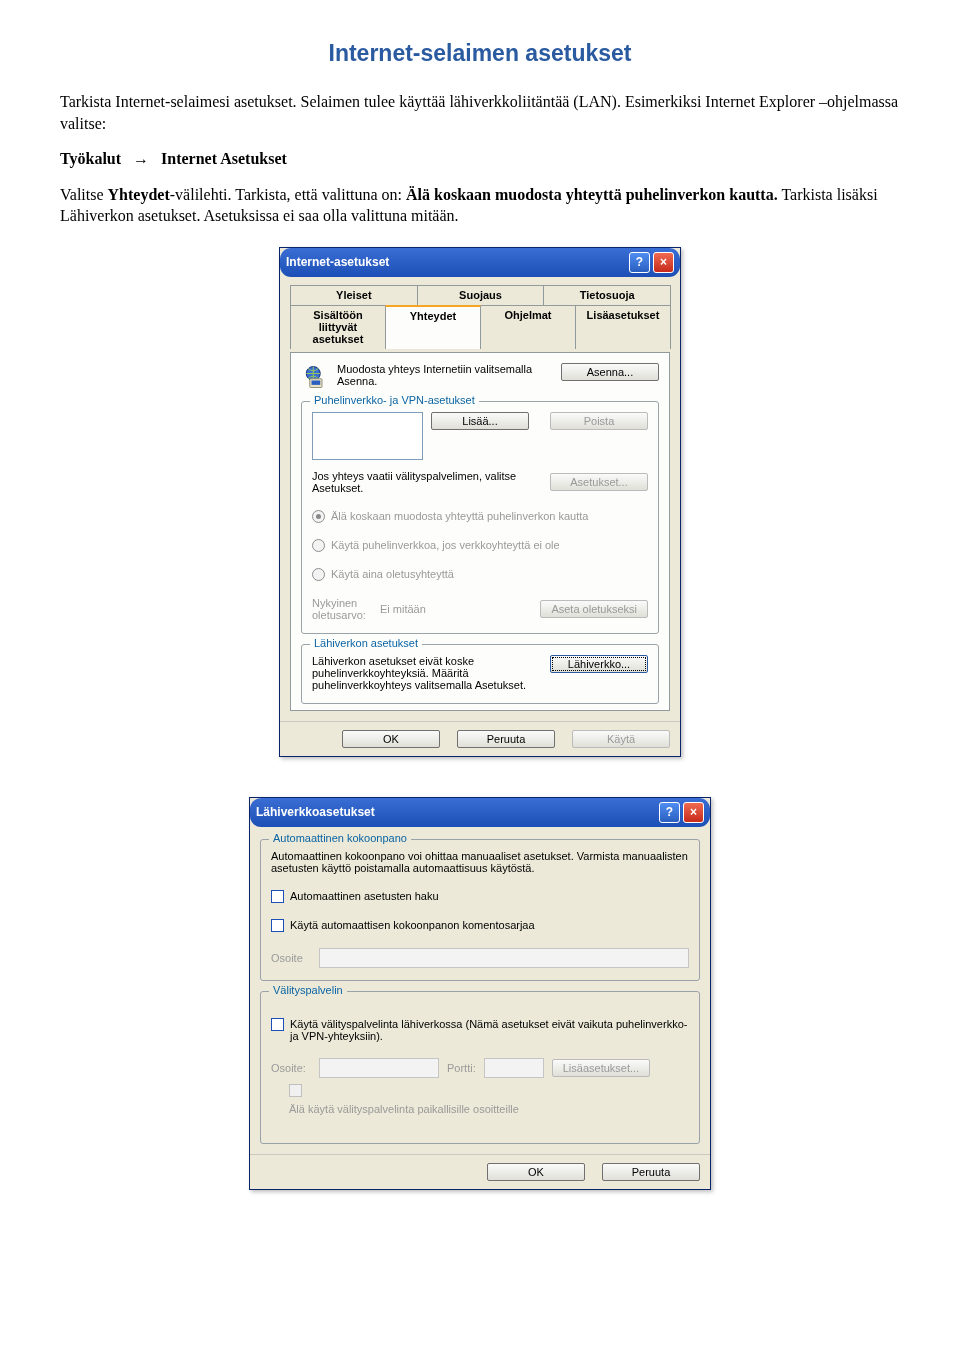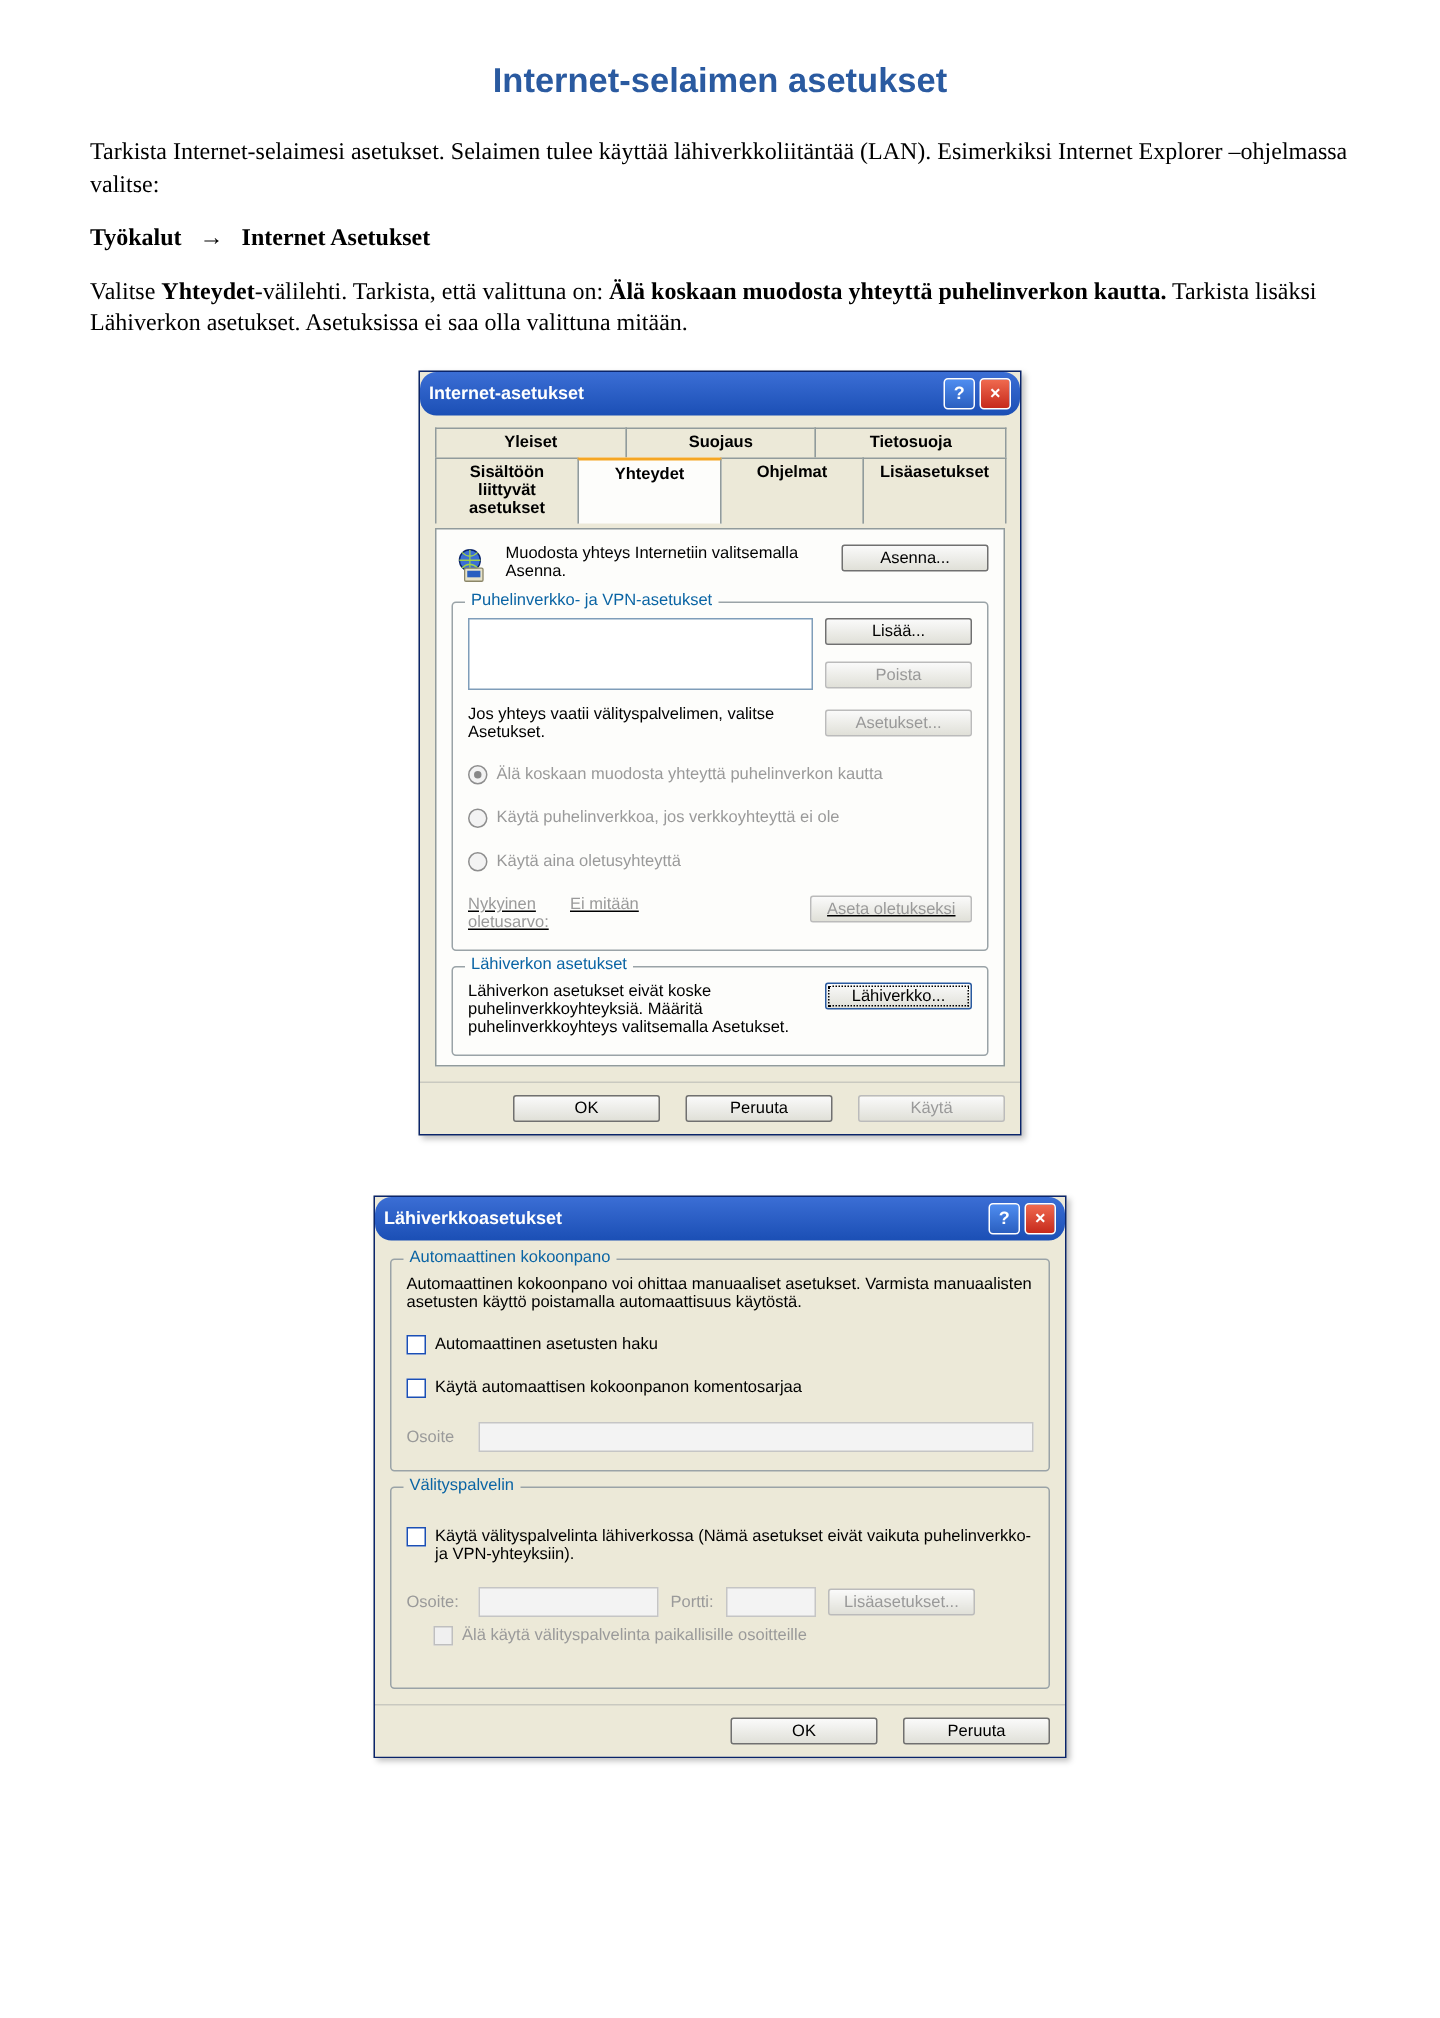--- a/index.html
+++ b/index.html
@@ -194,42 +194,42 @@
               </svg>
           </div>
           <div style="flex:1">Muodosta yhteys Internetiin valitsemalla Asenna.</div>
           <div class="btn">Asenna...</div>
         </div>
 
         <div class="group">
           <div class="legend">Puhelinverkko- ja VPN-asetukset</div>
           <div class="row">
             <div class="listbox inputwide"></div>
-            <div style="display:flex;flex-direction:column;gap:11px;">
+            <div style="display:flex;gap:21px;">
               <div class="btn">Lisää...</div>
               <div class="btn disabled">Poista</div>
             </div>
           </div>
           <div class="row" style="margin-top:10px;align-items:center;">
             <div style="flex:1">Jos yhteys vaatii välityspalvelimen, valitse Asetukset.</div>
             <div class="btn disabled">Asetukset...</div>
           </div>
           <div class="radio muted">
               <span class="circ sel"></span>
               <span>Älä koskaan muodosta yhteyttä puhelinverkon kautta</span>
             </div>
           <div class="radio muted">
               <span class="circ"></span>
               <span>Käytä puhelinverkkoa, jos verkkoyhteyttä ei ole</span>
             </div>
           <div class="radio muted">
               <span class="circ"></span>
               <span>Käytä aina oletusyhteyttä</span>
             </div>
-          <div class="row" style="align-items:flex-start;margin-top:4px;text-decoration:underline;">
+          <div class="row" style="align-items:center;margin-top:4px;">
             <div class="muted" style="width:60px">Nykyinen oletusarvo:</div>
             <div class="muted" style="flex:1">Ei mitään</div>
             <div class="btn disabled">Aseta oletukseksi</div>
           </div>
         </div>
 
         <div class="group">
           <div class="legend">Lähiverkon asetukset</div>
           <div class="row" style="align-items:flex-start;">
             <div style="flex:1">Lähiverkon asetukset eivät koske puhelinverkkoyhteyksiä. Määritä puhelinverkkoyhteys valitsemalla Asetukset.</div>
@@ -277,21 +277,21 @@
             <span class="box"></span>
             <span style="flex:1">Käytä välityspalvelinta lähiverkossa (Nämä asetukset eivät vaikuta puhelinverkko- ja VPN-yhteyksiin).</span>
           </div>
         <div class="row" style="align-items:center;margin-top:6px;gap:8px;">
           <div class="inline-label" style="width:40px">Osoite:</div>
           <div class="field" style="width:110px"></div>
           <div class="inline-label">Portti:</div>
           <div class="field" style="width:50px"></div>
           <div class="btn disabled">Lisäasetukset...</div>
         </div>
-        <div class="chk disabled" style="margin-top:6px;margin-left:18px;">
+        <div class="chk disabled" style="margin-top:6px;margin-left:18px;flex-direction:column;">
             <span class="box"></span>
             <span>Älä käytä välityspalvelinta paikallisille osoitteille</span>
           </div>
       </div>
     </div>
     <div class="bottombar">
       <div class="btn">OK</div>
       <div class="btn">Peruuta</div>
     </div>
   </div>

